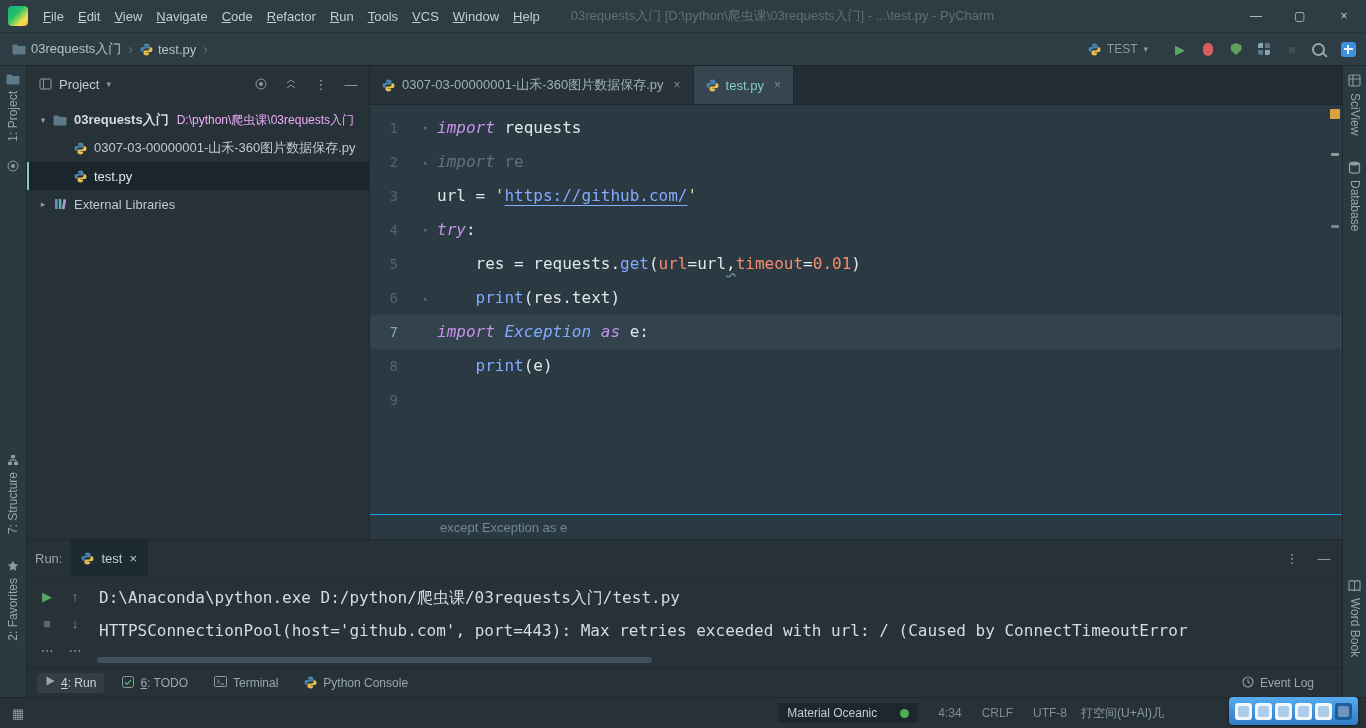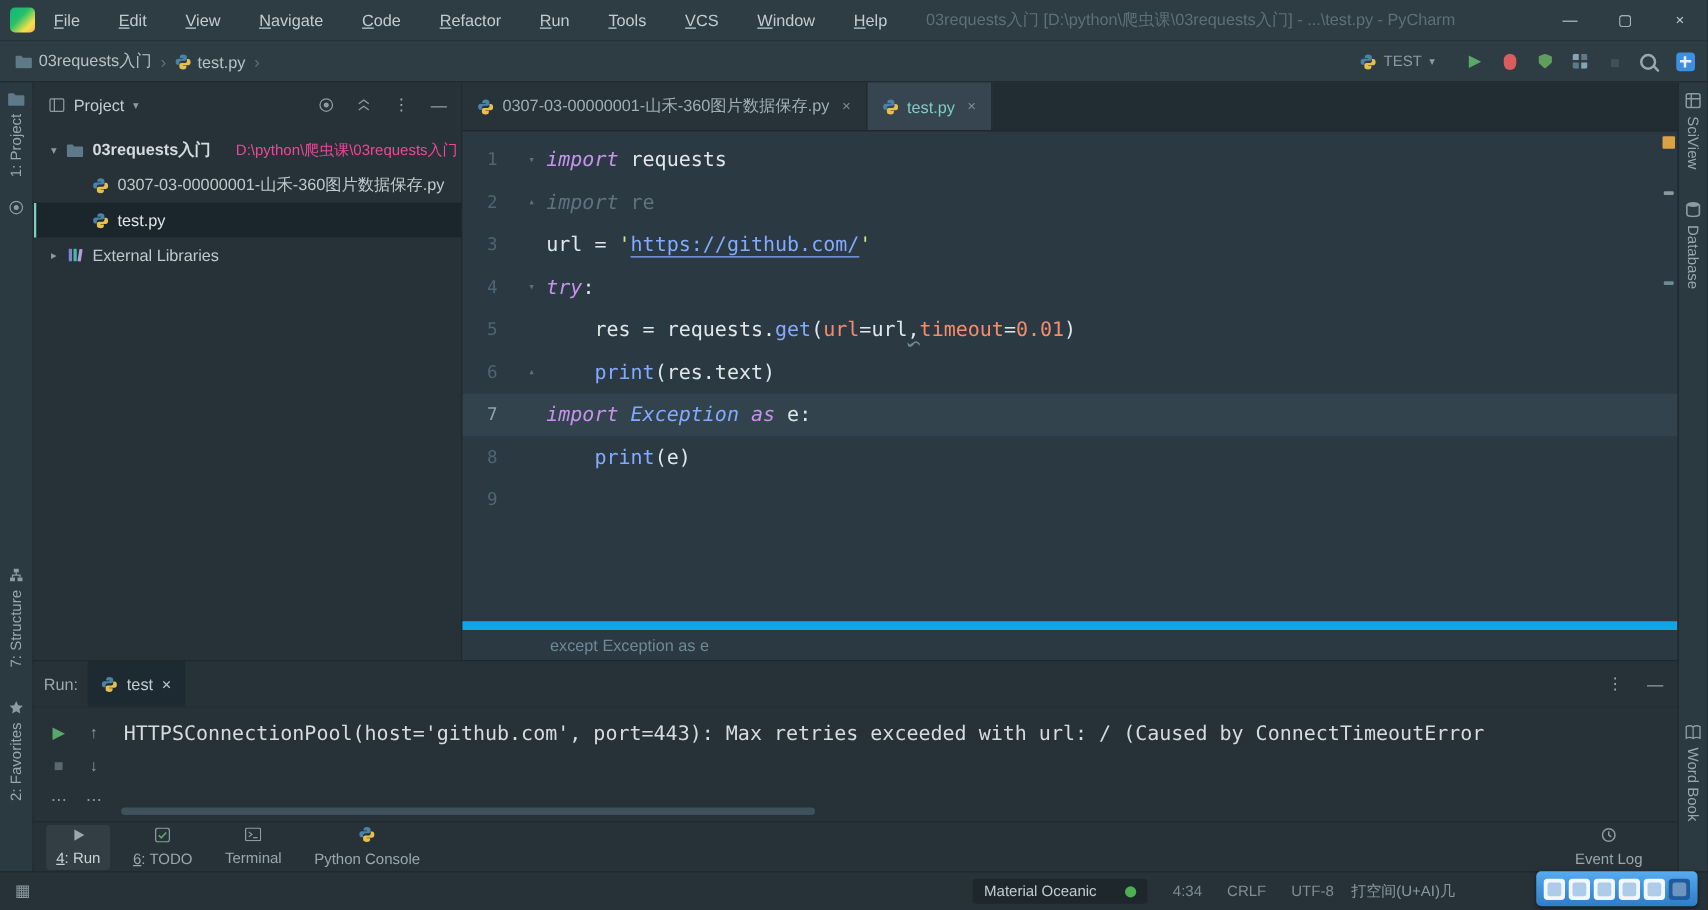--- a/index.html
+++ b/index.html
@@ -4,21 +4,21 @@
 <style>
   html,body{margin:0;padding:0;}
   body{width:1366px;height:728px;overflow:hidden;background:#1E272C;
        font-family:"Liberation Sans","DejaVu Sans",sans-serif;color:#B0BEC5;font-size:13px;}
   .window{position:relative;width:1366px;height:728px;display:flex;flex-direction:column;background:#263238;}
 
   
   .titlebar{flex:0 0 32px;background:#2E3C43;display:flex;align-items:center;padding-left:8px;}
   .logo{width:20px;height:20px;border-radius:4px;margin-right:8px;flex:0 0 20px;
         background:linear-gradient(135deg,#10b57f 0%,#25c06a 40%,#f7e14a 75%,#fcb045 100%);}
-  .menubar{display:flex;align-items:flex-end;gap:17px;}
+  .menubar{display:flex;align-items:flex-end;}
   .menu-item{padding:4px 7px;color:#C2CDD3;display:inline-block;cursor:default;}
   .menu-item::first-letter{text-decoration:underline;}
   .win-title{color:#5E7178;margin-left:24px;flex:1;white-space:nowrap;overflow:hidden;}
   .win-controls{display:flex;height:100%;}
   .win-btn{width:44px;height:32px;display:flex;align-items:center;justify-content:center;color:#C2CDD3;font-size:12px;}
 
   
   .navbar{flex:0 0 32px;background:#2E3C43;border-top:1px solid #25323A;border-bottom:1px solid #1E272C;
           display:flex;align-items:center;padding:0 10px;}
   .crumbs{display:flex;align-items:center;color:#B6C2C7;}
@@ -69,21 +69,21 @@
   .panel-header .spacer{flex:1;}
   .ph-actions{display:flex;align-items:center;gap:14px;}
   .tree{padding-top:4px;}
   .tree-row{height:28px;display:flex;align-items:center;white-space:nowrap;overflow:hidden;cursor:default;}
   .tree-row.selected{background:#1B262C;box-shadow:inset 2px 0 0 #80CBC4;}
   .chev{width:16px;flex:0 0 16px;color:#8d9ba1;font-size:9px;text-align:center;}
   .tree-icon{width:18px;flex:0 0 18px;display:flex;justify-content:center;margin-right:5px;}
   .tree-label{color:#BFC9CE;}
   .tree-row.selected .tree-label{color:#DCE5E9;}
   .tree-row.bold .tree-label{font-weight:bold;color:#D3DCE0;}
-  .tree-path{color:#ec4899;margin-left:20px;font-size:12px;}
+  .tree-path{color:#f0abfc;margin-left:8px;font-size:12px;}
 
   
   .editor-col{flex:1;display:flex;flex-direction:column;min-width:0;background:#2B3942;}
   .tabstrip{flex:0 0 38px;background:#222D33;display:flex;align-items:stretch;border-bottom:1px solid #1E272C;}
   .etab{display:flex;align-items:center;gap:7px;padding:0 12px;color:#9FB0B5;background:#273339;border-right:1px solid #1E272C;}
   .etab.active{background:#36454F;color:#80CBC4;}
   .etab .close{color:#7E8C93;font-size:12px;margin-left:3px;}
   .editor{flex:1;position:relative;overflow:hidden;font-family:"DejaVu Sans Mono","Liberation Mono",monospace;font-size:16px;}
   .code-area{padding-top:6px;}
   .code-row{display:flex;height:34px;line-height:34px;white-space:pre;}
@@ -99,42 +99,42 @@
   .tk-str{color:#C3E88D;}
   .tk-link{color:#82AAFF;text-decoration:underline;text-underline-offset:4px;}
   .tk-num{color:#F78C6C;}
   .tk-param{color:#F78C6C;}
   .tk-fn{color:#82AAFF;text-align:center;}
   .tk-fnit{color:#82AAFF;}
   .tk-cls{color:#82AAFF;font-style:italic;}
   .tk-sq{color:#DFE7EA;text-decoration:underline wavy #6B8A93;text-underline-offset:3px;}
   .scroll-col{position:absolute;top:0;right:0;width:14px;height:100%;}
   .stripe-mark{position:absolute;border-radius:1px;}
-  .breadcrumb-bar{flex:0 0 24px;background:#2B3942;border-top:7px solid #0ea5e9;display:flex;align-items:center;
+  .breadcrumb-bar{flex:0 0 24px;background:#2B3942;border-top:1px solid #0ea5e9;display:flex;align-items:center;
                   padding-left:70px;color:#6E8A96;}
 
   
   .run-panel{flex:0 0 128px;display:flex;flex-direction:column;background:#263238;border-top:1px solid #1E272C;}
   .run-header{flex:0 0 36px;display:flex;align-items:center;padding:0 10px 0 4px;border-bottom:1px solid #222D33;}
   .run-label{color:#9AA7AE;margin:0 8px 0 4px;}
   .rtab{display:flex;align-items:center;gap:7px;background:#1E2A31;height:36px;padding:0 11px;color:#C2CDD3;}
   .run-header .spacer{flex:1;}
   .rh-actions{display:flex;align-items:center;gap:16px;color:#9AA7AE;}
   .run-body{flex:1;display:flex;min-height:0;position:relative;}
   .run-toolbar{flex:0 0 66px;display:grid;grid-template-columns:28px 28px;grid-auto-rows:27px;padding:6px 0 0 6px;}
   .rt-icon{display:flex;align-items:center;justify-content:center;font-size:13px;color:#8d9ba1;}
   .console{flex:1;font-family:"DejaVu Sans Mono","Liberation Mono",monospace;font-size:16px;color:#D5DCE0;
            padding-top:4px;white-space:pre;overflow:hidden;}
   .cline{line-height:33px;}
   .hscroll{position:absolute;left:70px;bottom:5px;width:555px;height:6px;border-radius:3px;background:#546E7A;opacity:.55;}
 
   
   .tool-tabs{flex:0 0 28px;background:#263238;border-top:1px solid #1E272C;display:flex;align-items:center;
              padding:0 10px;font-size:12px;color:#9AA7AE;}
-  .ttab{display:flex;align-items:center;gap:6px;padding:3px 8px;margin-right:10px;border-radius:3px;flex-direction:column;}
+  .ttab{display:flex;align-items:flex-start;gap:6px;padding:3px 8px;margin-right:10px;border-radius:3px;}
   .ttab.active{background:rgba(255,255,255,.06);color:#C9D4D9;}
   .tool-tabs .spacer{flex:1;}
   .tt-icon{display:flex;align-items:center;}
 
   
   .statusbar{flex:0 0 30px;background:#263238;border-top:1px solid #1E272C;display:flex;align-items:center;
              padding:0 12px;font-size:12px;color:#7E8C93;position:relative;}
   .sb-icon{color:#8d9ba1;font-size:13px;}
   .sb-right{margin-left:auto;display:flex;align-items:center;gap:20px;padding-right:190px;}
   .theme-pill{background:#1E272C;border-radius:3px;padding:3px 9px;display:flex;align-items:center;gap:23px;color:#C2CDD3;}
@@ -414,21 +414,21 @@
         </div>
         <div class="run-body">
           <div class="run-toolbar">
               <span class="rt-icon" style="color: rgb(89, 168, 105);">▶</span>
               <span class="rt-icon">↑</span>
               <span class="rt-icon disabled" style="color: rgb(90, 104, 111);">■</span>
               <span class="rt-icon">↓</span>
               <span class="rt-icon">⋯</span>
               <span class="rt-icon">⋯</span>
             </div>
-          <div class="console"><div class="cline">HTTPSConnectionPool(host='github.com', port=443): Max retries exceeded with url: / (Caused by ConnectTimeoutError</div></div>
+          <div class="console"><div class="cline">D:\Anaconda\python.exe D:/python/爬虫课/03requests入门/test.py</div><div class="cline">HTTPSConnectionPool(host='github.com', port=443): Max retries exceeded with url: / (Caused by ConnectTimeoutError</div></div>
           <div class="hscroll"></div>
         </div>
       </div>
 
       <div class="tool-tabs">
         <span id="tool-tabs-left" style="display:flex;align-items:center;">
             <span class="ttab active">
               <span class="tt-icon">
                 <svg width="10" height="10" viewBox="0 0 10 10">
                   <path d="M1.5 .5l8 4.5-8 4.5z" fill="#9AA7AE"></path>

